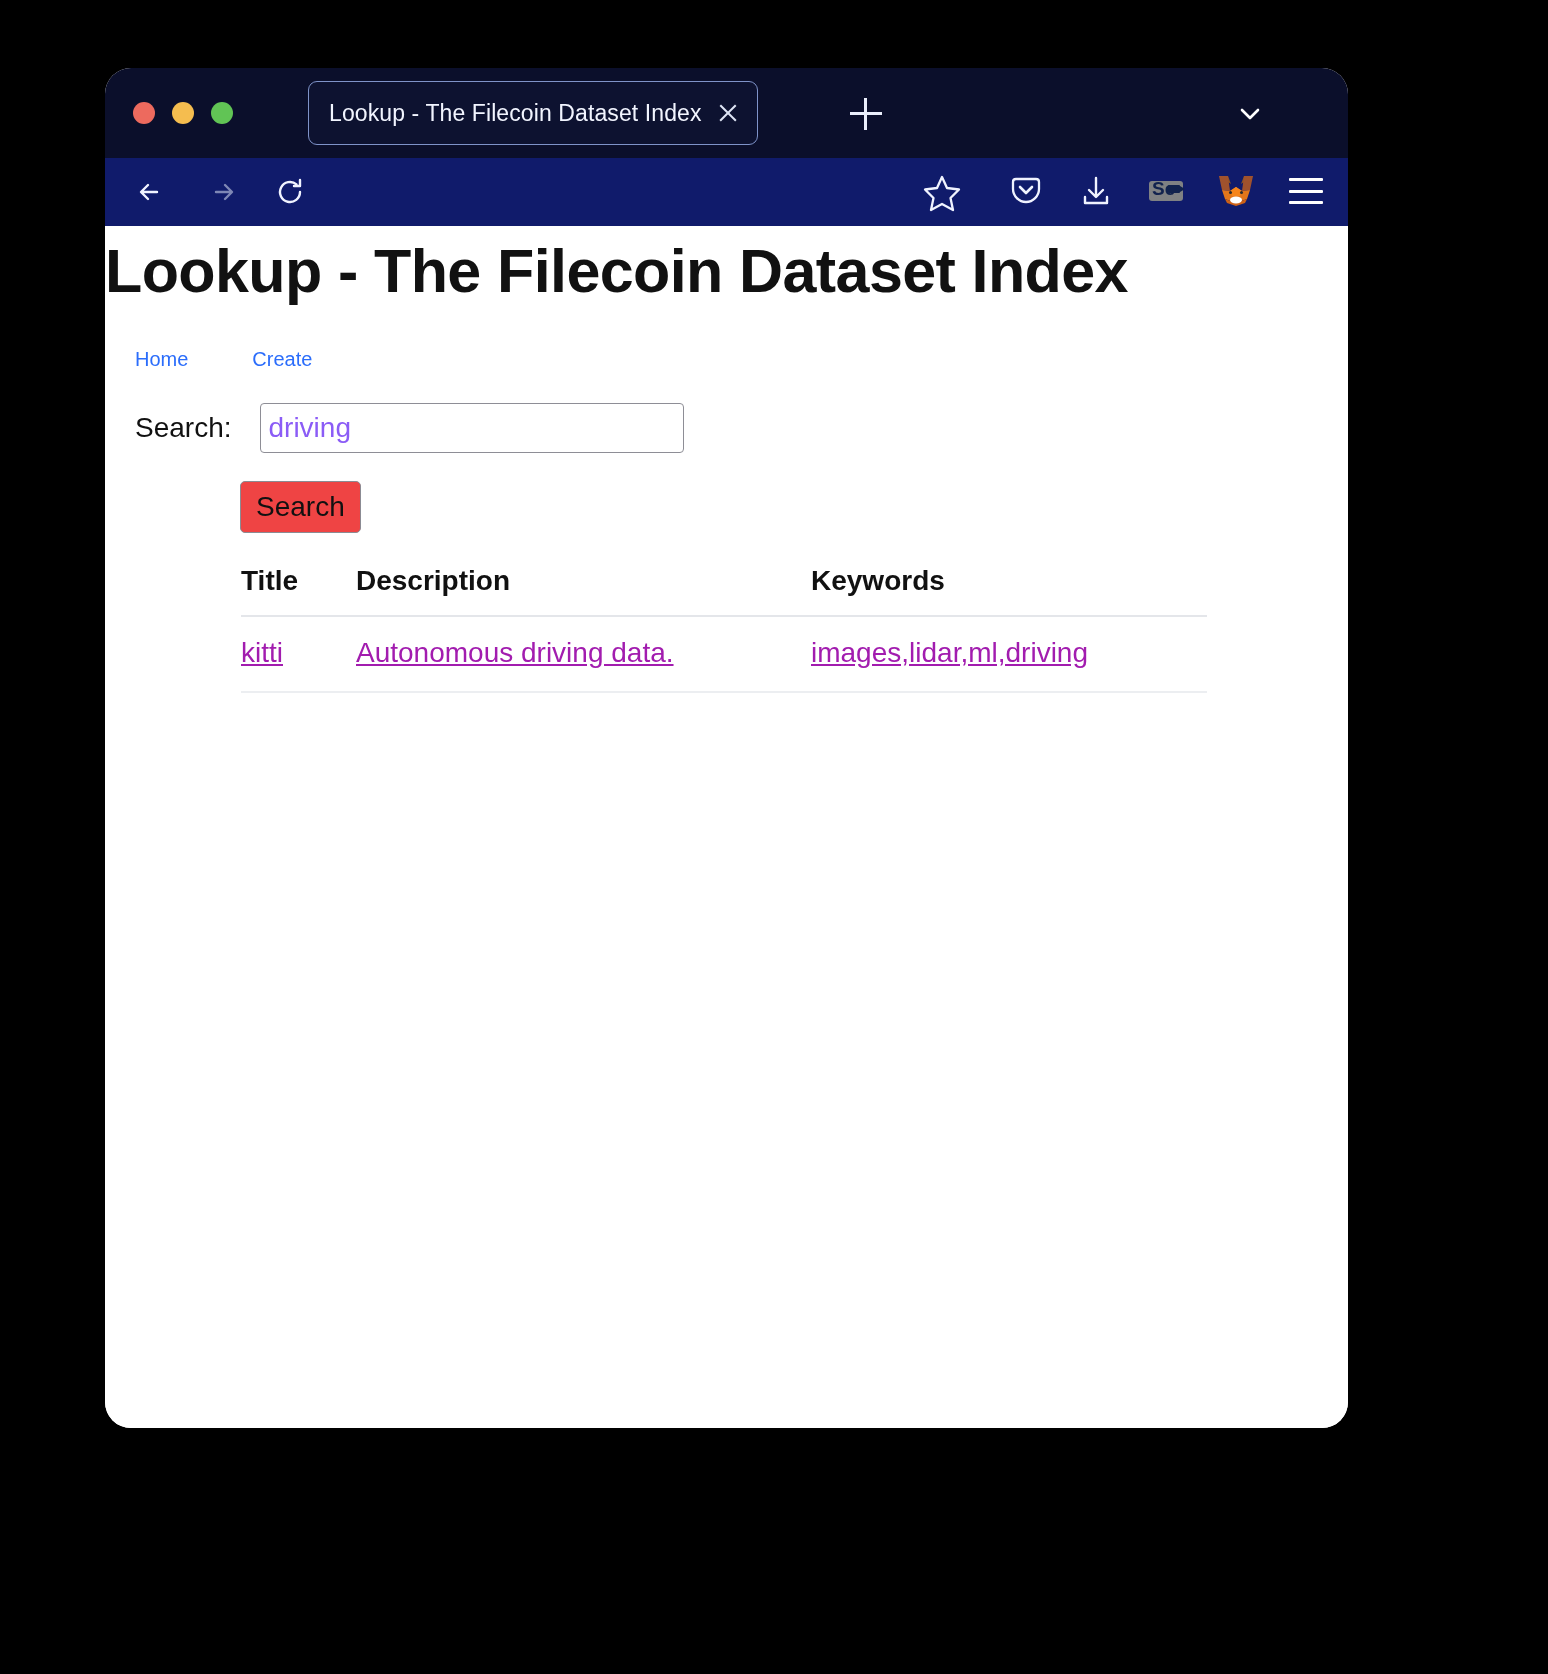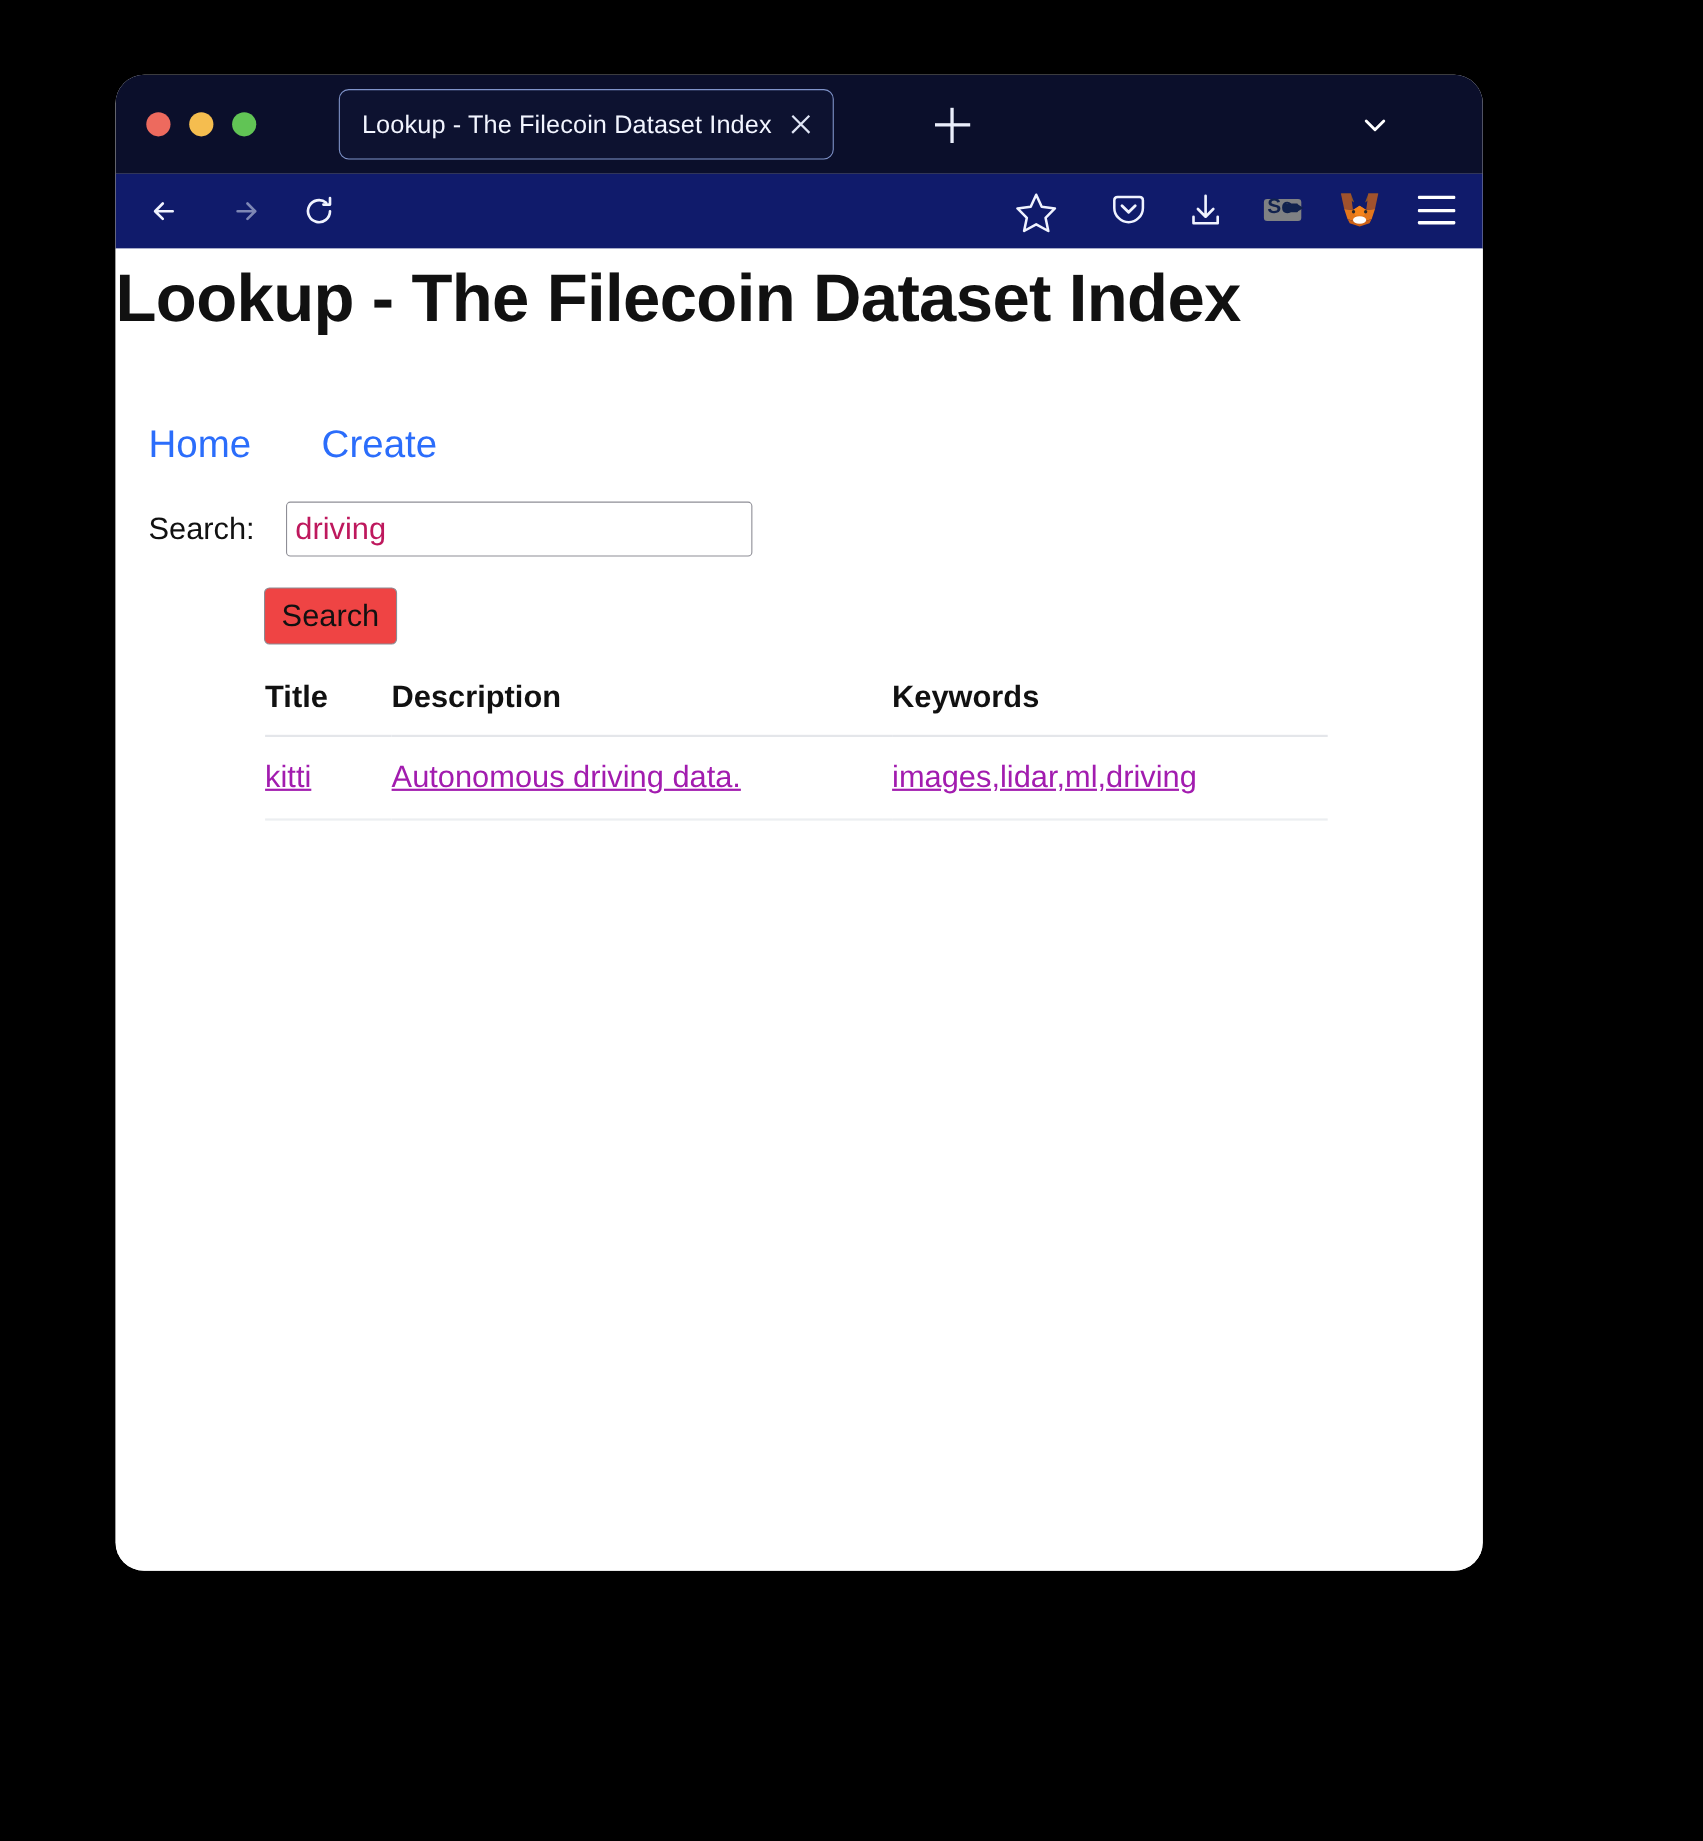--- a/index.html
+++ b/index.html
@@ -250,43 +250,42 @@
     line-height: 1.18;
   }
   .nav-links {
     margin: 40px 0 0 30px;
     display: flex;
     align-items: baseline;
     gap: 64px;
   }
   .nav-links a {
     color: #2b6dfb;
-    font-size: 35px;
+    font-size: 20px;
     text-decoration: none;
-    margin-top: 36px;
   }
   .search-row {
     margin: 32px 0 0 30px;
     display: flex;
     align-items: center;
     gap: 28px;
   }
   .search-label {
     font-size: 28px;
     color: #111111;
   }
   .search-input {
     width: 424px;
     height: 50px;
     box-sizing: border-box;
     border: 1.6px solid #8e8e96;
     border-radius: 4px;
     font-size: 28px;
     padding: 0 8px;
-    color: #be185d;
+    color: #8b5cf6;
     font-family: "Liberation Sans", sans-serif;
     background: #ffffff;
     outline: none;
   }
   .search-button {
     margin: 28px 0 0 135px;
     height: 52px;
     padding: 0 15px;
     font-size: 28px;
     font-family: "Liberation Sans", sans-serif;

